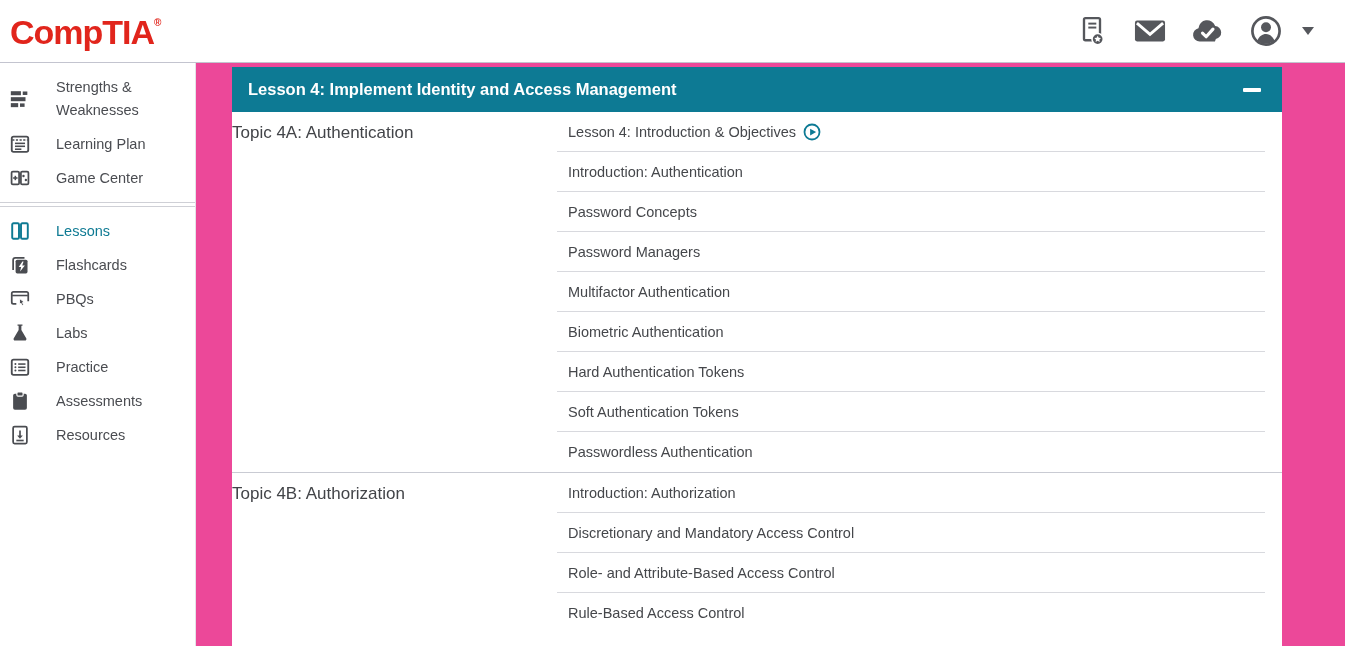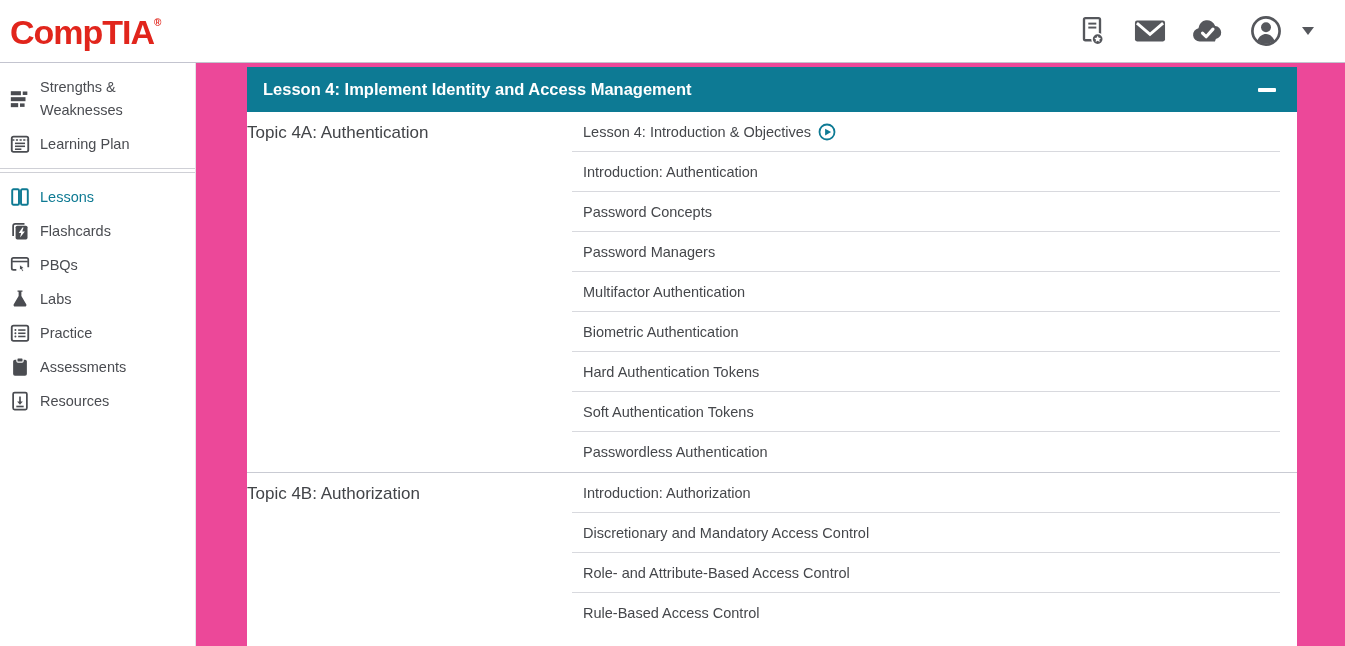--- a/index.html
+++ b/index.html
@@ -15,28 +15,28 @@
   .topbar-icons { display:flex; align-items:center; gap:24px; }
   .tb-icon { width:34px; height:34px; display:flex; align-items:center; justify-content:center; cursor:pointer; }
   .tb-icon svg { display:block; }
   .caret-wrap { width:18px; margin-left:-8px; }
 
   
   .body { display:flex; height:583px; }
 
   
   .sidebar { width:196px; background:#ffffff; border-right:1px solid #e3e3e8; padding-top:8px; flex-shrink:0; }
-  .side-item { display:flex; align-items:center; gap:8px; padding:5px 6px 5px 8px; min-height:34px; cursor:pointer;
+  .side-item { display:flex; align-items:center; gap:24px; padding:5px 6px 5px 8px; min-height:34px; cursor:pointer;
                color:#4a4c51; font-size:14.5px; line-height:23px; }
   .side-item .s-icon { width:24px; height:24px; flex-shrink:0; display:flex; align-items:center; justify-content:center; }
   .side-item.active { color:#0e7a93; }
   .side-divider { height:5px; border-top:1px solid #cfd0d6; border-bottom:1px solid #cfd0d6; margin:7px 0 7px 0; }
 
   
-  .content-wrap { margin:4px 0 0 51px; width:1050px; background:#ffffff; height:579px; overflow:hidden; }
+  .content-wrap { margin:4px 0 0 36px; width:1050px; background:#ffffff; height:579px; overflow:hidden; }
   .lesson-header { height:45px; background:#0d7a94; color:#ffffff; display:flex; align-items:center;
                    justify-content:space-between; padding:0 20px 0 16px; cursor:pointer; }
   .lesson-title { font-size:16.5px; font-weight:bold; }
   .collapse-btn { width:20px; height:20px; background:transparent; border:none; display:flex; align-items:center; justify-content:center; cursor:pointer; }
   .collapse-btn .minus { display:block; width:18px; height:4px; background:#ffffff; border-radius:1px; }
 
   .topic-section { display:flex; }
   .topic-section.divided { border-top:1px solid #c9cbd3; }
   .topic-title { width:325px; flex-shrink:0; padding:11px 10px 0 0; font-size:17px; color:#424448; }
   .topic-items { flex:1; padding-right:17px; }
@@ -112,20 +112,33 @@
             <rect x="3" y="4" width="18" height="16.5" rx="2" fill="none" stroke="#4a4c51" stroke-width="2"></rect>
             <line x1="3.5" y1="7.6" x2="20.5" y2="7.6" stroke="#4a4c51" stroke-width="1.6" stroke-dasharray="2.4 1.6"></line>
             <line x1="6.5" y1="11.3" x2="17.5" y2="11.3" stroke="#4a4c51" stroke-width="1.7"></line>
             <line x1="6.5" y1="14.5" x2="17.5" y2="14.5" stroke="#4a4c51" stroke-width="1.7"></line>
             <line x1="6.5" y1="17.7" x2="13.5" y2="17.7" stroke="#4a4c51" stroke-width="1.7"></line>
           </svg>
         </span>
         <span>Learning Plan</span>
       </div>
 
+      <div class="side-item">
+        <span class="s-icon">
+          <svg width="22" height="22" viewBox="0 0 24 24">
+            <rect x="2.8" y="5" width="8.2" height="14" rx="1.4" fill="none" stroke="#4a4c51" stroke-width="1.9"></rect>
+            <rect x="13" y="5" width="8.2" height="14" rx="1.4" fill="none" stroke="#4a4c51" stroke-width="1.9"></rect>
+            <line x1="6.9" y1="9.6" x2="6.9" y2="14.4" stroke="#4a4c51" stroke-width="1.7"></line>
+            <line x1="4.5" y1="12" x2="9.3" y2="12" stroke="#4a4c51" stroke-width="1.7"></line>
+            <circle cx="15.8" cy="9.8" r="1.3" fill="#4a4c51"></circle>
+            <circle cx="18.4" cy="14.2" r="1.3" fill="#4a4c51"></circle>
+          </svg>
+        </span>
+        <span>Game Center</span>
+      </div>
 
       <div class="side-divider"></div>
 
       <div class="side-item active">
         <span class="s-icon">
           <svg width="22" height="22" viewBox="0 0 24 24">
             <rect x="3.5" y="3.5" width="7.4" height="17" rx="1.4" fill="none" stroke="#0e7a93" stroke-width="2.1"></rect>
             <rect x="13.1" y="3.5" width="7.4" height="17" rx="1.4" fill="none" stroke="#0e7a93" stroke-width="2.1"></rect>
           </svg>
         </span>

